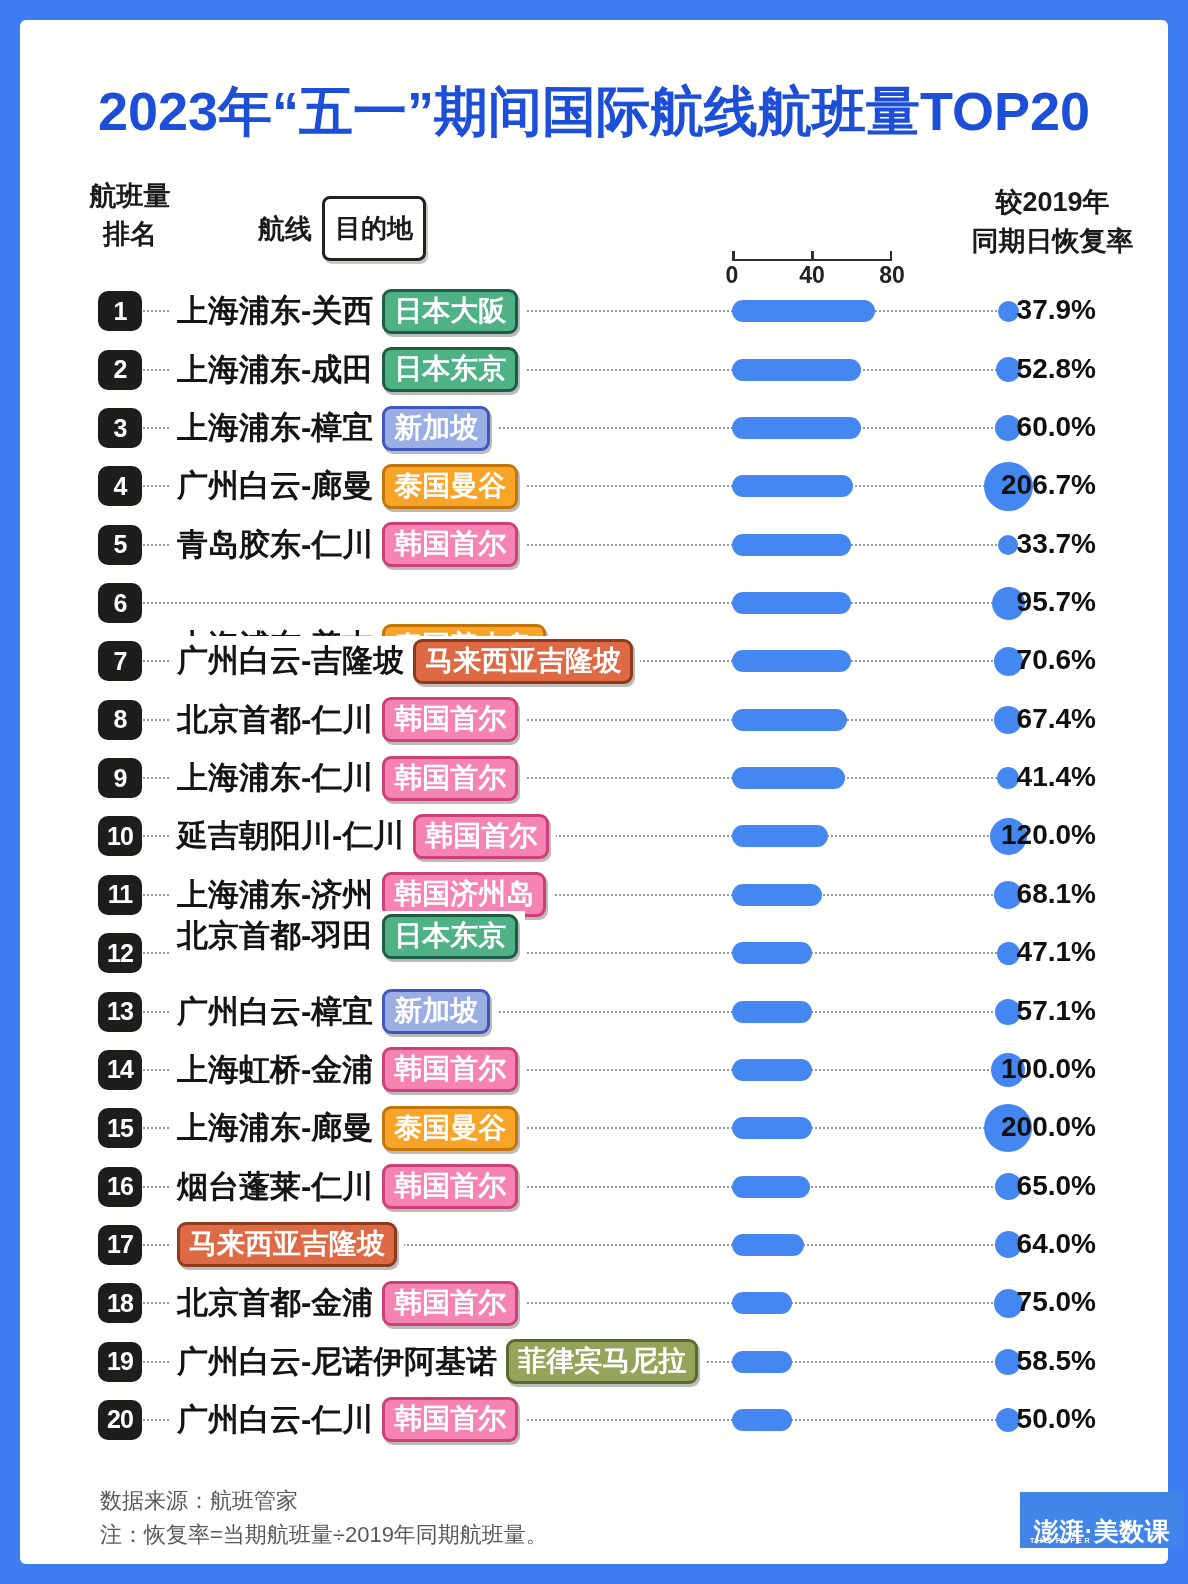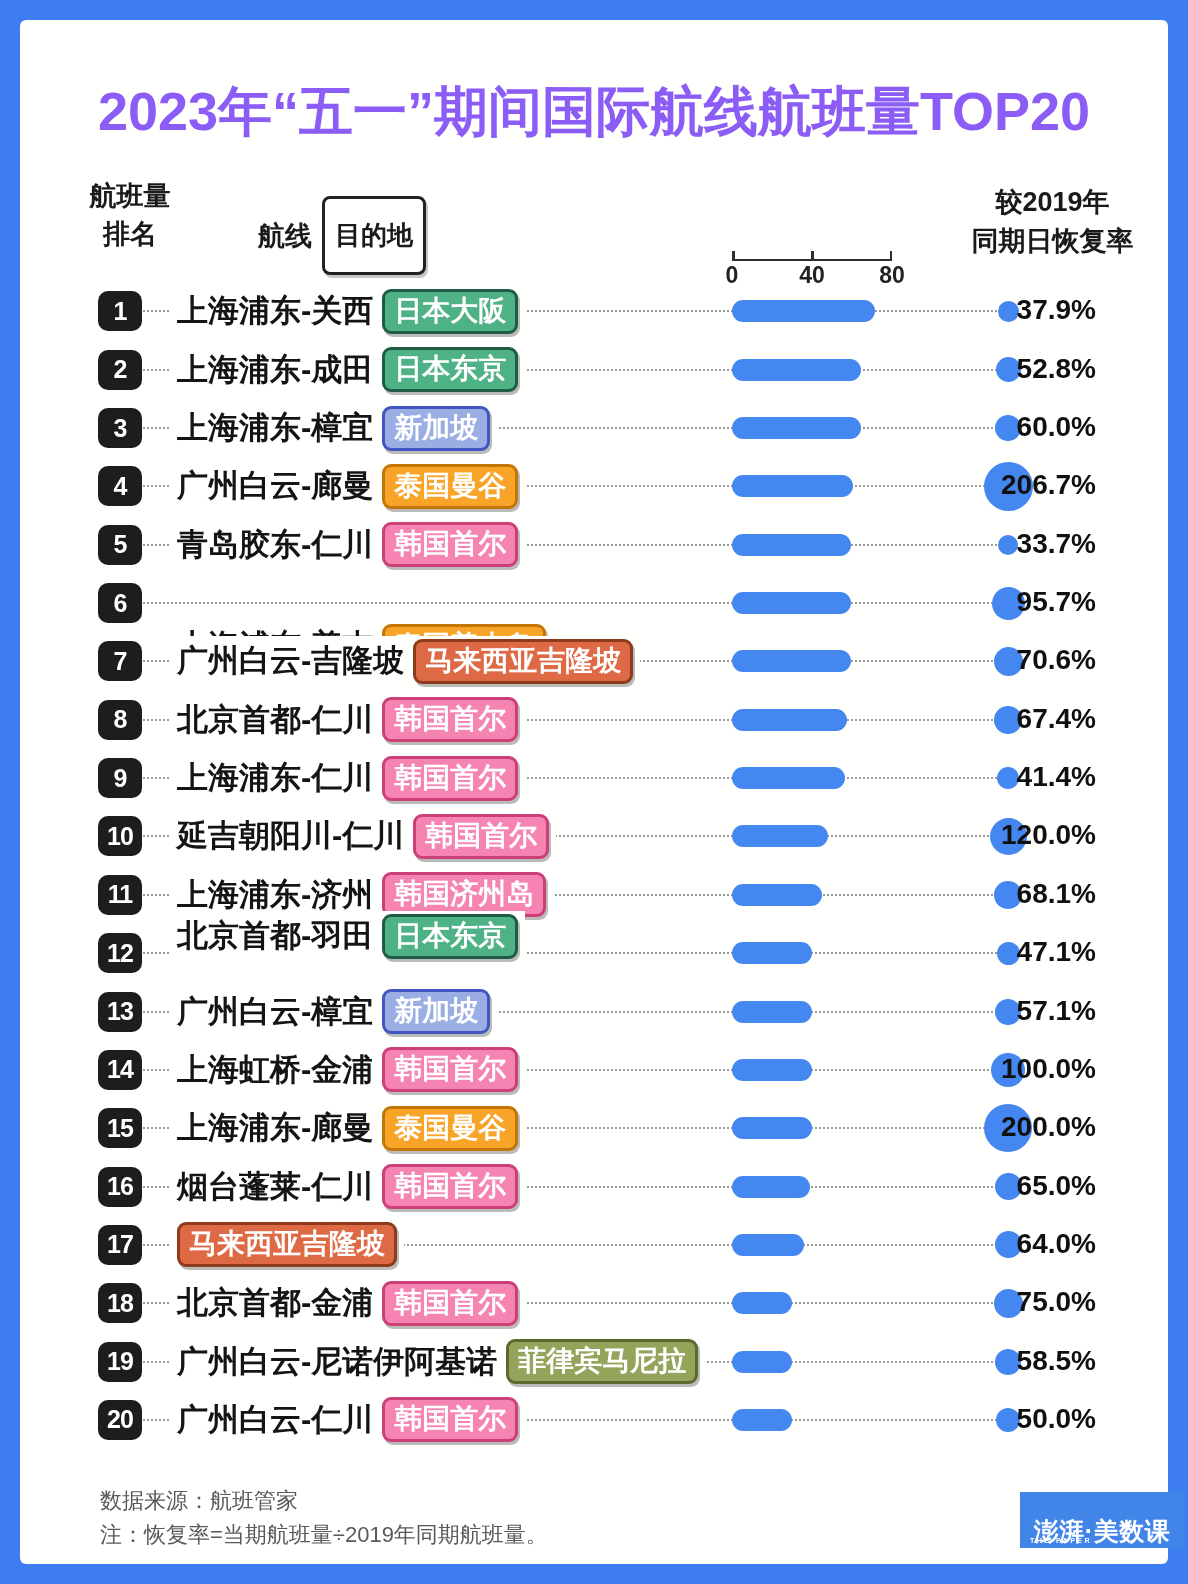--- a/index.html
+++ b/index.html
@@ -1,24 +1,24 @@
 <!DOCTYPE html>
 <html><head>
 <meta charset="utf-8">
 <style>
   html,body{margin:0;padding:0;background:#e8e8e8;}
   *{box-sizing:border-box;font-family:"Liberation Sans","DejaVu Sans",sans-serif;}
   .canvas{position:relative;width:1188px;height:1584px;background:#3E7CF2;margin:0 auto;overflow:hidden;}
   .inner{position:absolute;left:20px;top:20px;right:20px;bottom:20px;background:#fffffe;border-radius:6px;}
-  .page-title{position:absolute;left:0;right:0;top:56px;text-align:center;font-size:54px;font-weight:900;color:#8b5cf6;letter-spacing:0px;white-space:nowrap;}
+  .page-title{position:absolute;left:0;right:0;top:56px;text-align:center;font-size:54px;font-weight:900;color:#1d4ed8;letter-spacing:0px;white-space:nowrap;}
   
   .hdr{position:absolute;color:#1a1a1a;font-weight:800;}
   .hdr-rank{left:50px;top:158px;width:120px;text-align:center;font-size:27px;line-height:1.4;}
   .hdr-route{left:238px;top:176px;display:flex;align-items:center;gap:10px;font-size:27px;}
-  .hdr-dest-box{border:3px solid #222;border-radius:8px;background:#fff;padding:19px 10px;font-size:26px;font-weight:800;box-shadow:2px 3px 0 rgba(0,0,0,.22);text-align:right;}
+  .hdr-dest-box{border:3px solid #222;border-radius:8px;background:#fff;padding:12px 10px;font-size:26px;font-weight:800;box-shadow:2px 3px 0 rgba(0,0,0,.22);text-align:right;}
   .hdr-flights{left:685px;top:182px;width:212px;text-align:center;font-size:28px;}
   .hdr-recovery{left:925px;top:163px;width:215px;text-align:center;font-size:27px;line-height:1.45;}
   
   .axis{position:absolute;left:712px;top:228px;width:160px;height:40px;}
   .axis-line{position:absolute;left:0;right:0;top:11px;border-top:2.5px solid #2f2f2f;}
   .axis-tick{position:absolute;top:3px;width:2.5px;height:9px;background:#2f2f2f;}
   .axis-label{position:absolute;top:14px;font-size:23px;font-weight:600;color:#222;}
   
   .row-leader{position:absolute;border-top:2.5px dotted #999;z-index:0;}
   .rank-box{position:absolute;width:44px;height:40px;background:#1d1d1d;border-radius:10px;color:#fff;font-size:25px;font-weight:800;display:flex;align-items:center;justify-content:center;z-index:1;letter-spacing:-1px;}

